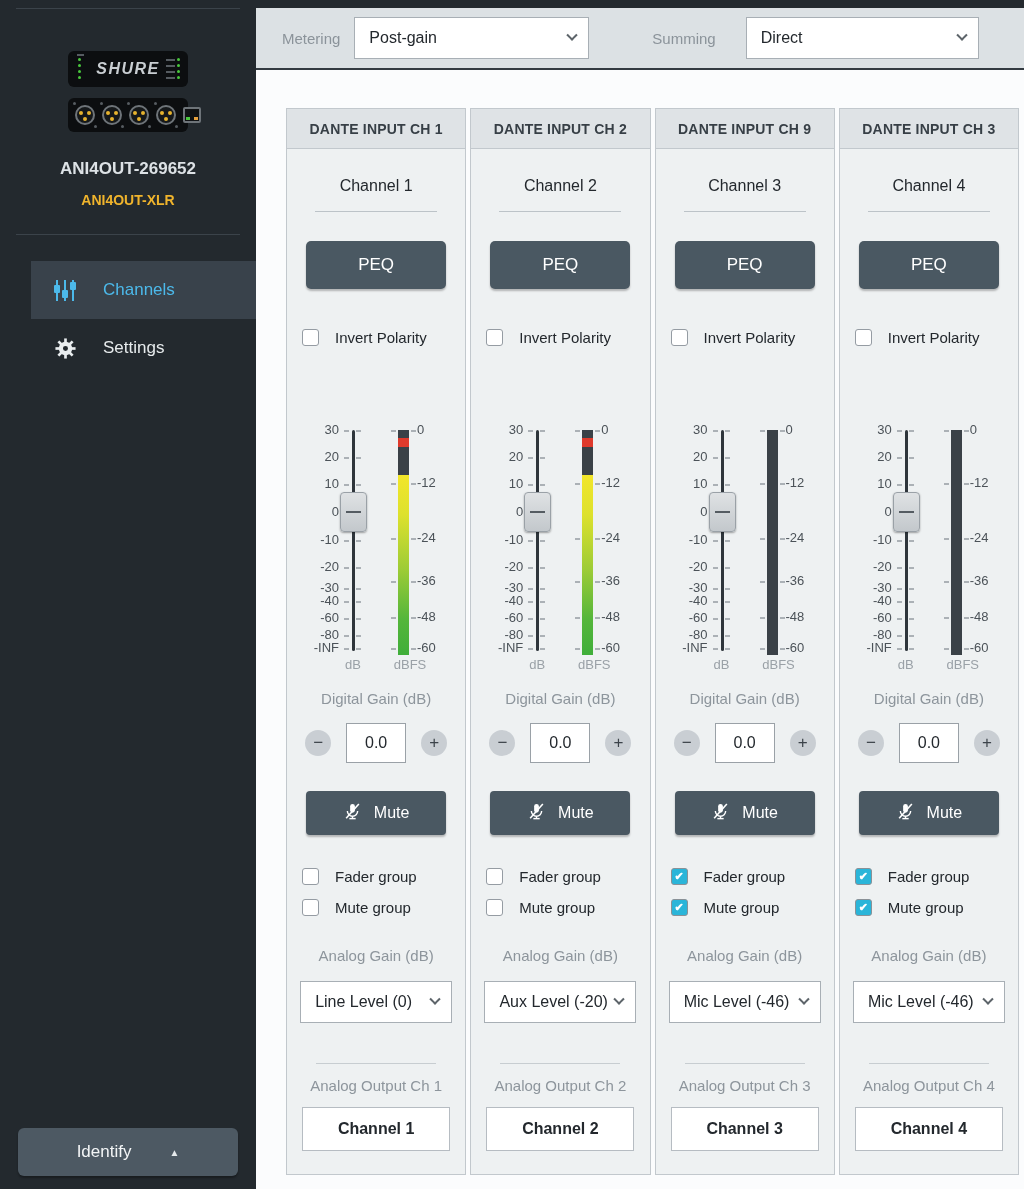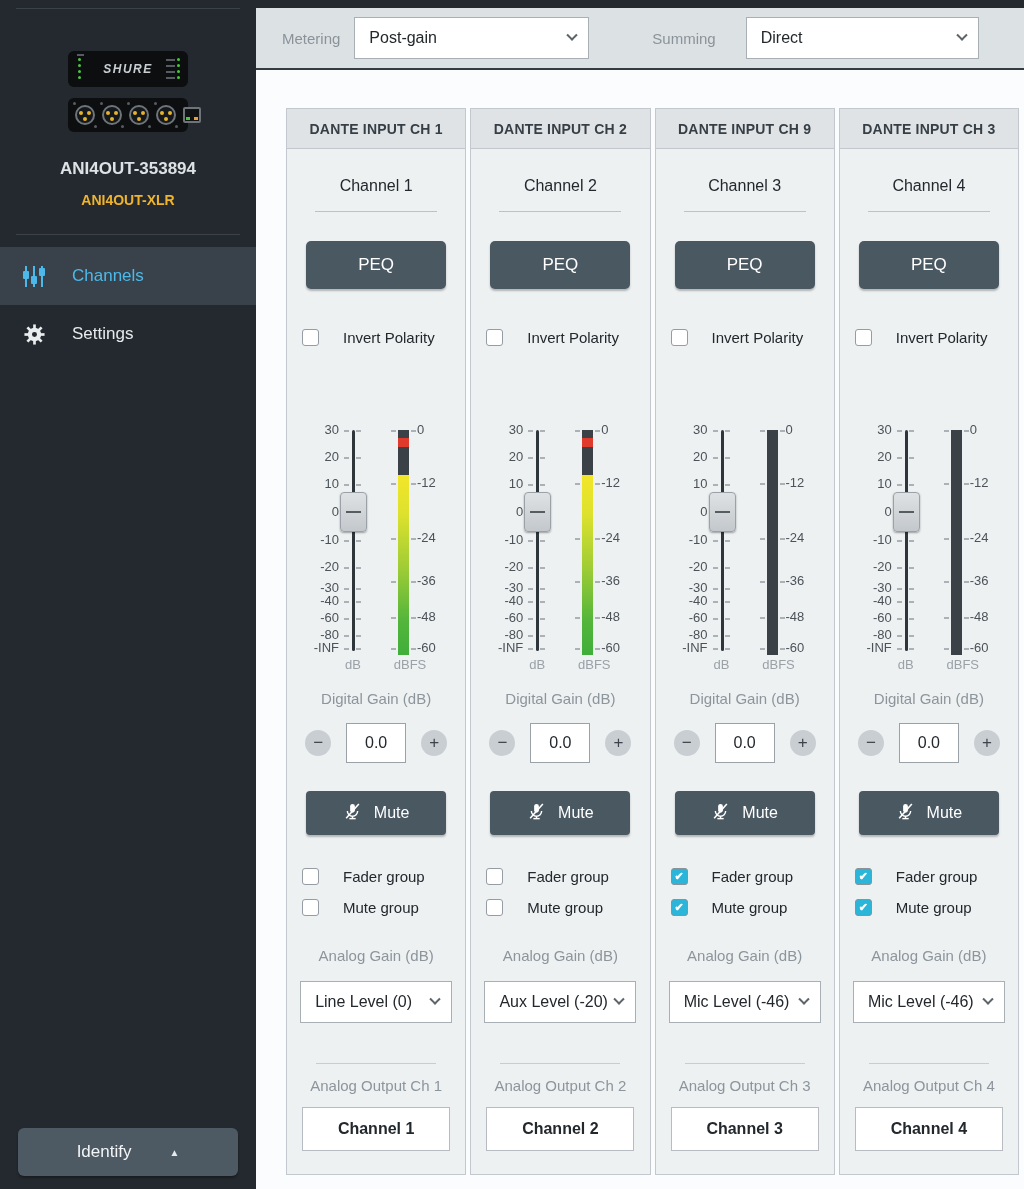--- a/index.html
+++ b/index.html
@@ -7,21 +7,21 @@
   body { font-family:"Liberation Sans", sans-serif; background:#fbfcfd; display:flex; }
 
   
   .sidebar { position:relative; width:256px; height:1189px; background:var(--sidebar-bg,#23292e); flex:none; }
   .sb-divider { height:1px; background:#3b434a; margin:0 16px; }
   .sb-divider.top { margin-top:8px; }
   .sb-divider.mid { margin-top:26px; }
 
   .device-panel { width:120px; margin:0 auto; background:#0c0e10; border-radius:6px; position:relative; }
   .front-panel { height:36px; margin-top:42px; display:flex; align-items:center; justify-content:center; }
-  .shure-logo { color:#c9ced2; font-size:12px; font-weight:bold; font-style:italic; letter-spacing:1.5px; }
+  .shure-logo { color:#c9ced2; font-size:16px; font-weight:bold; font-style:italic; letter-spacing:1.5px; }
   .fp-leds { position:absolute; top:7px; display:flex; flex-direction:column; gap:3px; }
   .fp-leds.l { left:10px; }
   .fp-leds.r { right:8px; }
   .fp-leds i { width:3px; height:3px; border-radius:50%; background:#49c83d; display:block; }
   .fp-lbls { position:absolute; top:8px; right:13px; display:flex; flex-direction:column; gap:4px; }
   .fp-lbls i { width:9px; height:2px; background:#565c61; display:block; }
   .fp-lbl-one { position:absolute; top:3px; left:9px; width:7px; height:2px; background:#565c61; }
 
   .rear-panel { height:34px; margin-top:11px; display:flex; align-items:center; padding:0 5px; gap:3px; }
   .xlr { position:relative; width:24px; height:26px; flex:none; }
@@ -36,21 +36,21 @@
 
   .device-name { margin-top:27px; text-align:center; color:#dde2e6; font-size:17px; font-weight:bold; }
   .device-model { margin-top:13px; text-align:center; color:var(--brand-yellow,#f0b42c); font-size:14px; font-weight:bold; }
 
   .sb-button { display:flex; align-items:center; justify-content:center; width:220px; height:46px; margin:28px auto 0;
                background:#56616b; border:none; border-radius:6px; color:#f3f5f6; font-size:17px;
                font-family:inherit; cursor:pointer; box-shadow:0 2px 2px rgba(0,0,0,.3); }
   .presets-btn { position:absolute; left:18px; bottom:13px; width:220px; height:48px; margin:0; background:#4d5963; }
   .presets-btn .tri { font-size:10px; margin-left:38px; color:#e6eaec; }
 
-  .nav { margin-top:12px; }
+  .nav { margin-top:26px;padding-left:31px; }
   .nav-item { display:flex; align-items:center; height:58px; padding-left:22px; cursor:pointer; }
   .nav-item.active { background:#39424b; }
   .nav-item .nav-icon { width:24px; height:24px; flex:none; display:flex; align-items:center; justify-content:center; }
   .nav-item .nav-label { margin-left:26px; font-size:17px; color:#e7ebed; }
   .nav-item.active .nav-label { color:var(--accent,#4cb9ea); }
 
   
   .main { position:relative; flex:1; background:#fbfcfd; }
   .top-strip { height:8px; background:var(--sidebar-bg,#23292e); }
   .topbar { height:62px; background:#dce1e4; border-bottom:2px solid #343b41; display:flex; align-items:center; padding-left:26px; }
@@ -66,21 +66,21 @@
   .grid { display:flex; gap:4px; margin:38px 0 0 30px; width:733px; height:1067px; }
   .col { flex:1; background:#eef1f2; border:1px solid #c2c8cd; overflow:hidden; }
   .col-header { height:40px; background:#dfe3e6; border-bottom:1px solid #c2c8cd; display:flex; align-items:center; justify-content:center;
                 font-size:14px; font-weight:bold; color:#373f46; letter-spacing:.2px; white-space:nowrap; }
   .chname { margin-top:28px; text-align:center; font-size:16px; color:#23282d; cursor:text; }
   .name-line { width:122px; height:1px; background:#bcc3c8; margin:16px auto 0; }
 
   .peq-btn { display:block; width:140px; height:48px; margin:29px auto 0; background:var(--btn-slate,#4a5862); border:none; border-radius:5px;
              color:#fff; font-size:17px; font-family:inherit; cursor:pointer; box-shadow:0 2px 2px rgba(0,0,0,.25); }
 
-  .chk-row { display:flex; align-items:center; gap:24px; padding-left:15px; cursor:pointer; }
+  .chk-row { display:flex; align-items:center; gap:16px; padding-left:15px; cursor:pointer; }
   .chk-row.invert { margin-top:40px; }
   .chk-row.fg { margin-top:33px; }
   .chk-row.mg { margin-top:14px; }
   .chk-row .chk-label { font-size:15px; color:#23282d; }
   .chk { width:17px; height:17px; background:#fff; border:1px solid #959ca3; border-radius:3px; flex:none;
          display:flex; align-items:center; justify-content:center; }
   .chk::after { content:"✔"; font-size:11px; font-weight:bold; color:transparent; }
   .chk.checked { background:var(--check,#2ab5d9); border-color:#8a9197; }
   .chk.checked::after { color:#fff; }
 
@@ -185,21 +185,21 @@
         <span class="pin p2"></span>
         <span class="pin p3"></span>
         <span class="screw s2"></span>
       </span>
     <span class="eth">
         <i class="g"></i>
         <i class="o"></i>
       </span>
   </div>
 
-  <div class="device-name">ANI4OUT-353894</div>
+  <div class="device-name">ANI4OUT-269652</div>
   <div class="device-model">ANI4OUT-XLR</div>
 
 
   <div class="sb-divider mid"></div>
 
   <nav class="nav">
     <div class="nav-item active">
       <span class="nav-icon">
         <svg viewBox="0 0 24 24" width="24" height="24">
           <g stroke="#4cb9ea" stroke-width="2">

